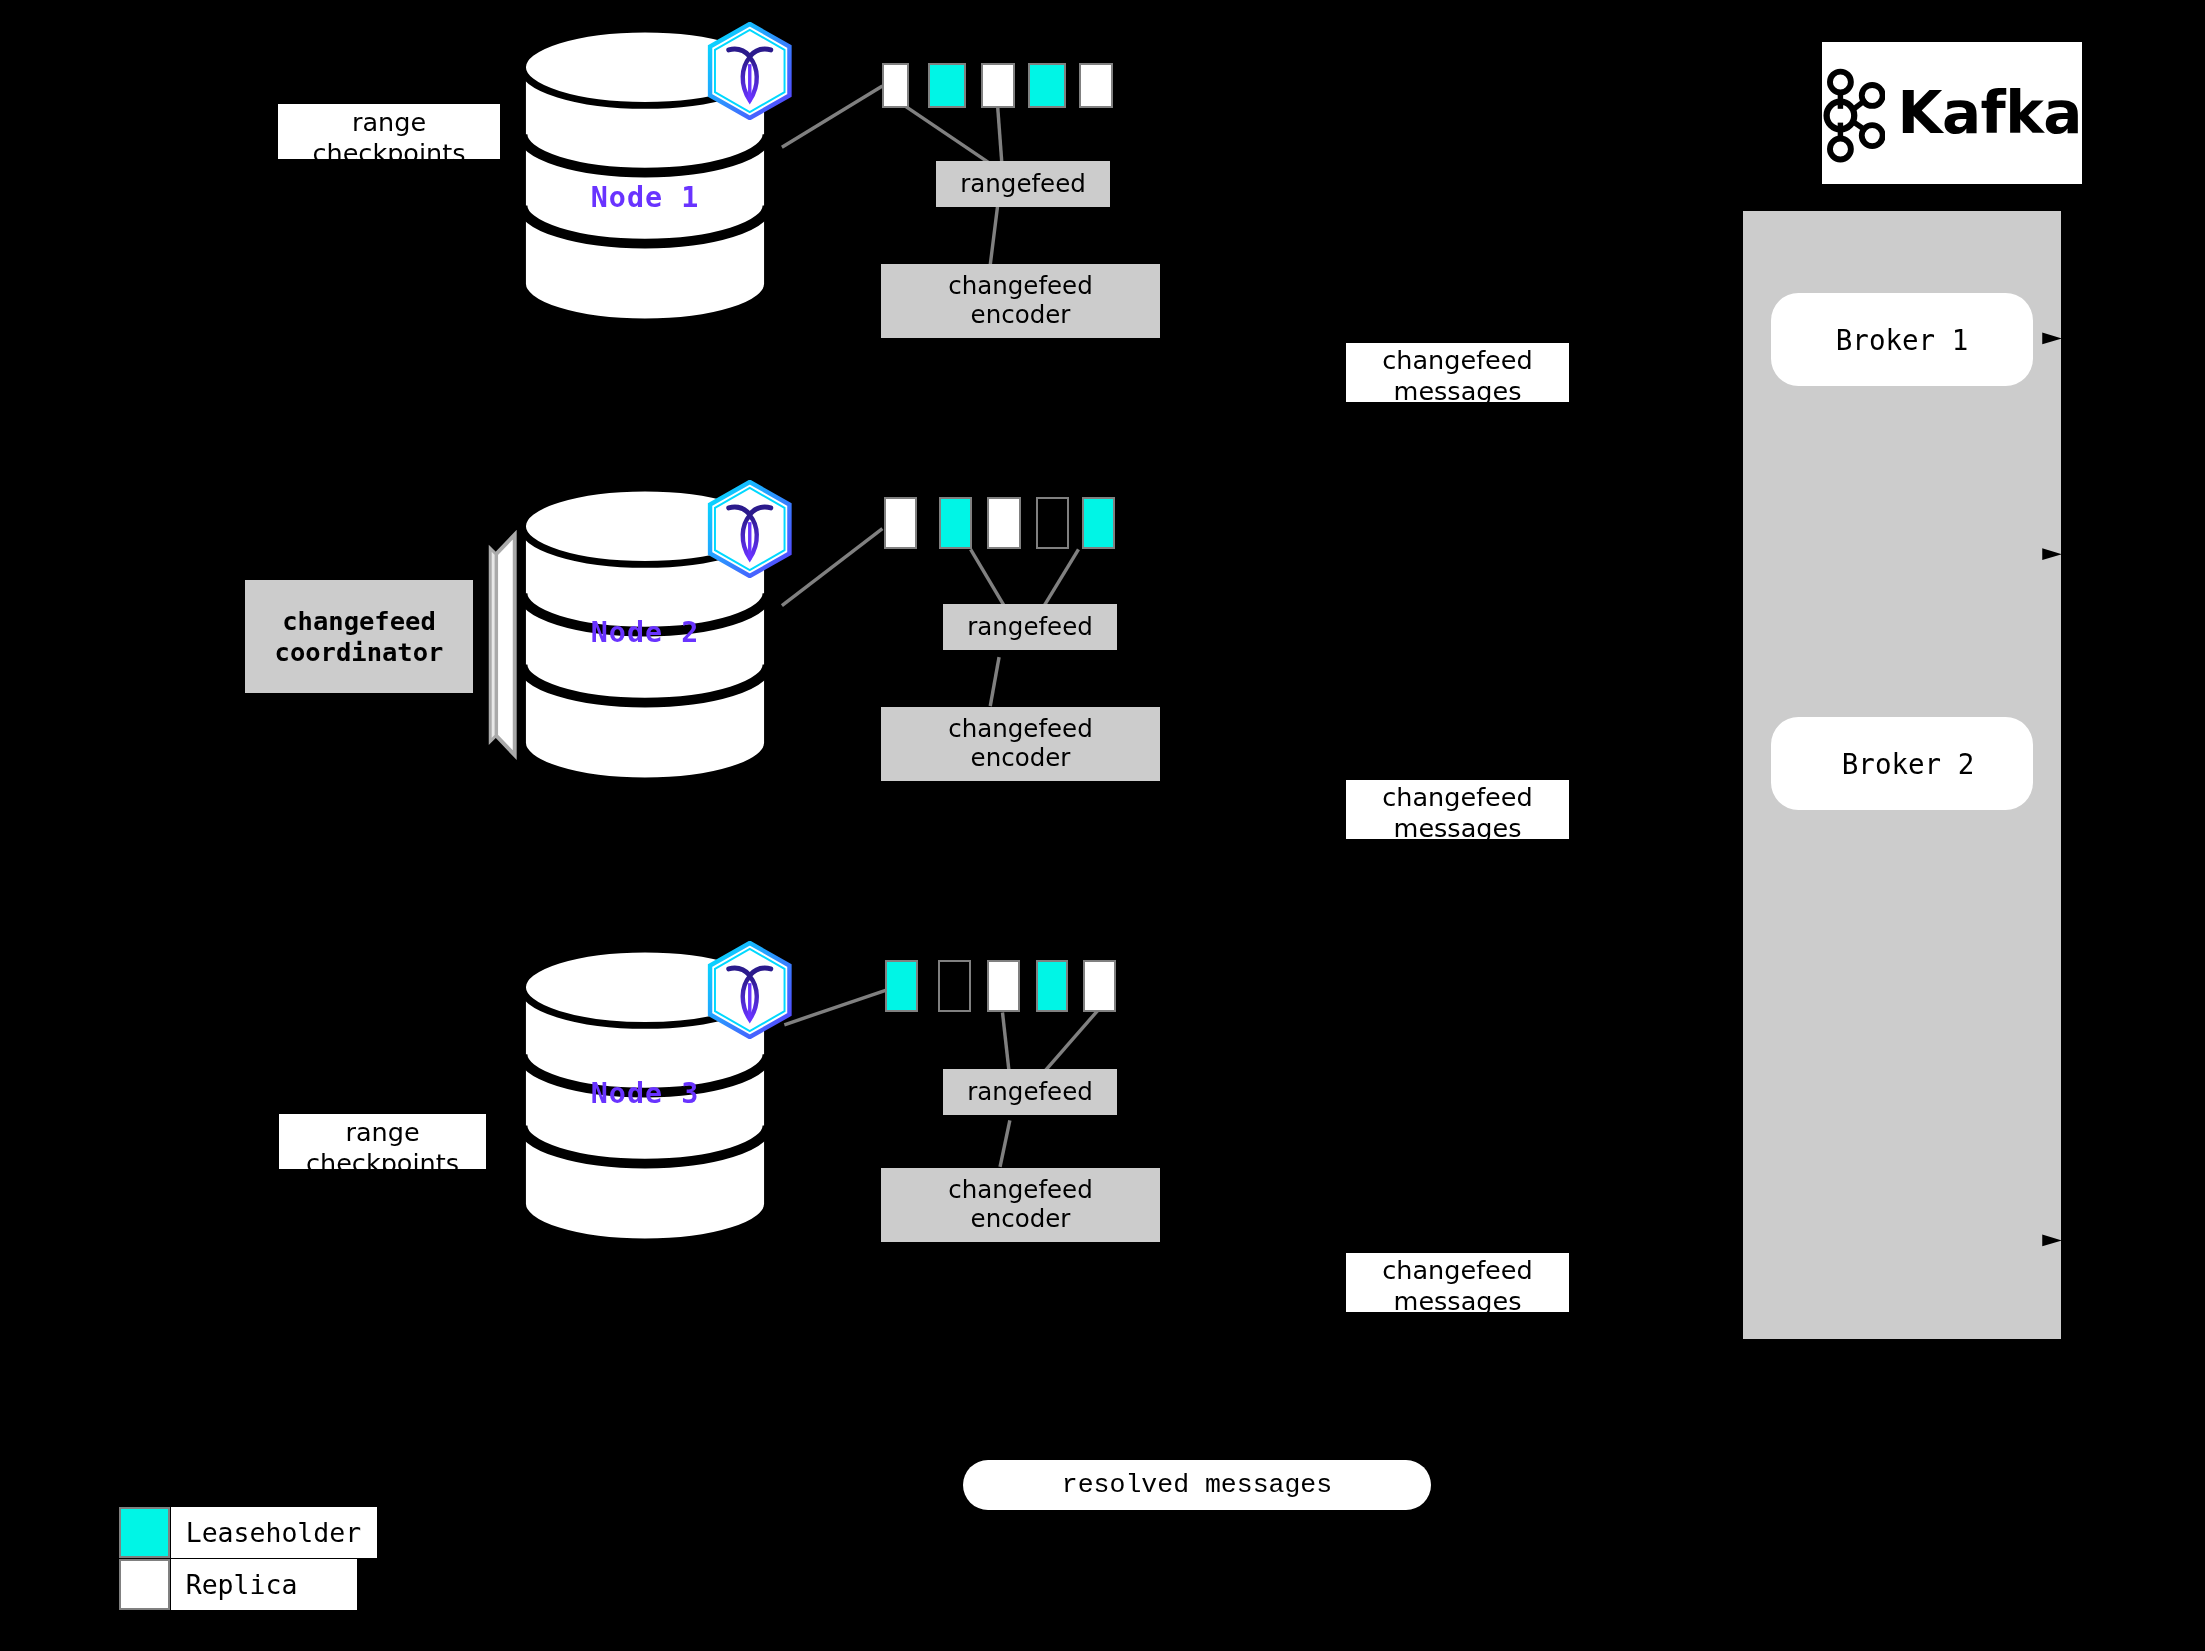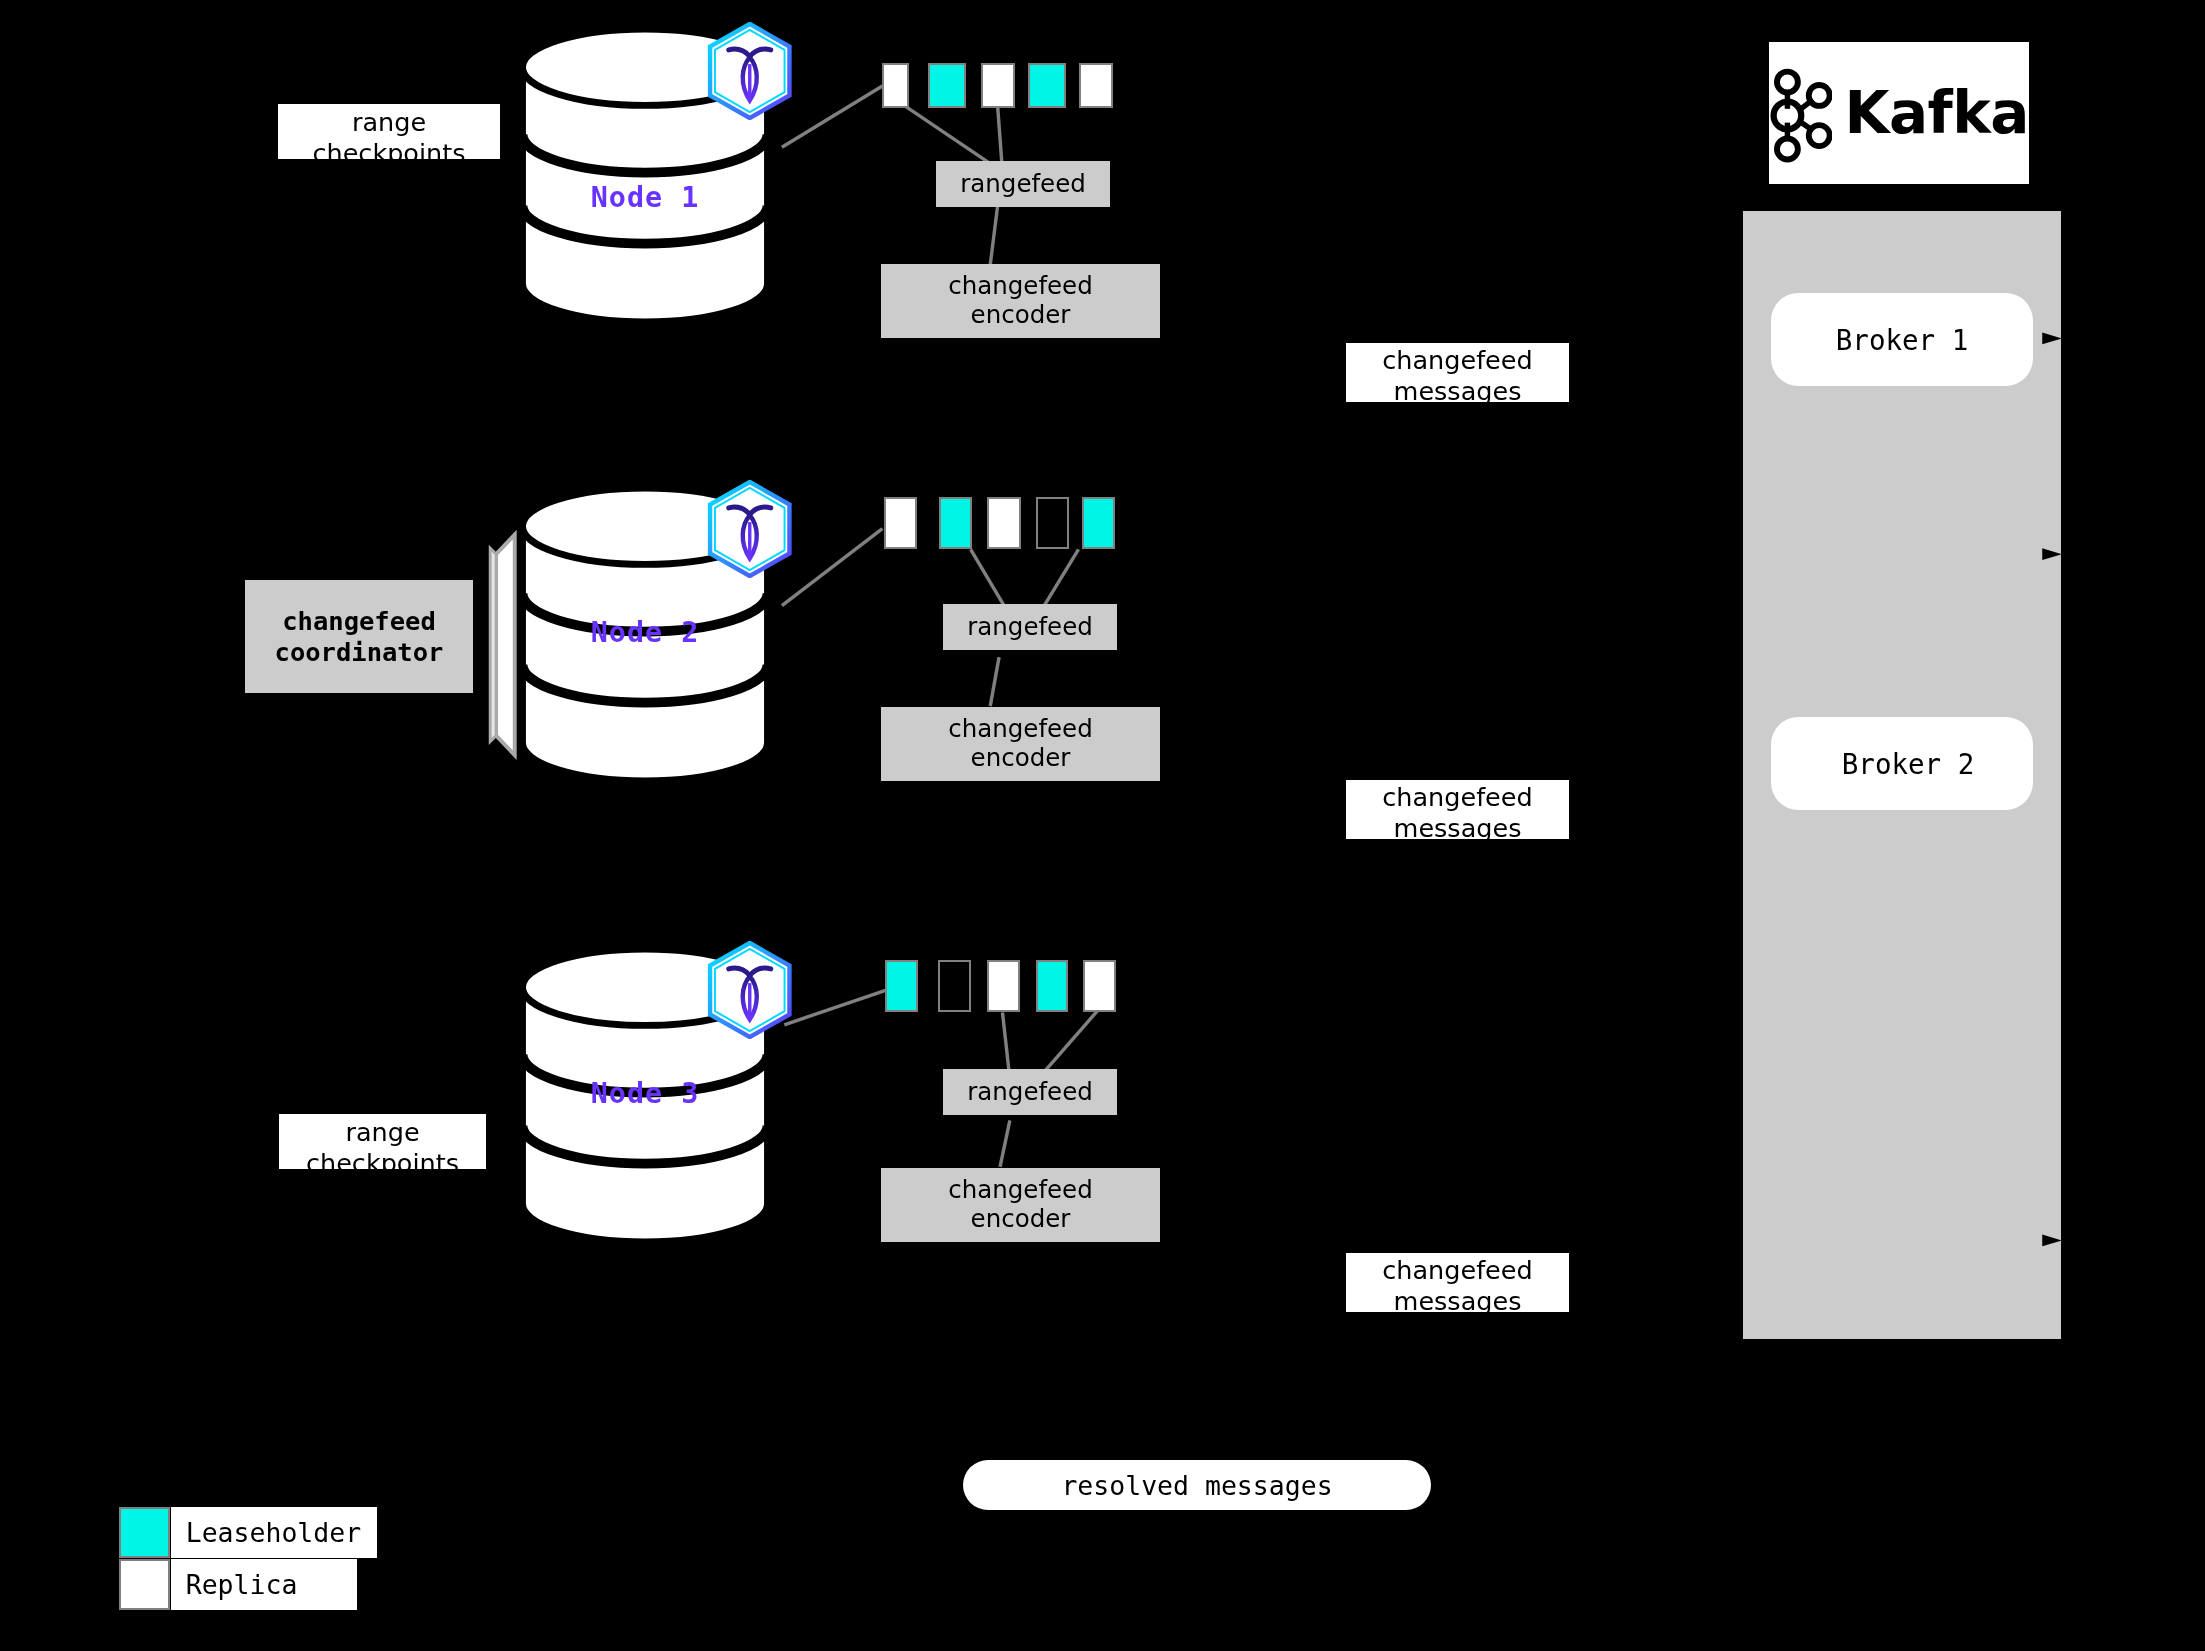--- a/index.html
+++ b/index.html
@@ -253,21 +253,21 @@
   <div class="plate" style="left:1346px;top:780px;width:223px;height:59px;font-size:25.5px;padding-top:2px;">
     <div>changefeed</div>
     <div>messages</div>
   </div>
 
   <div class="plate" style="left:1346px;top:1253px;width:223px;height:59px;font-size:25.5px;padding-top:2px;">
     <div>changefeed</div>
     <div>messages</div>
   </div>
 
-  <div class="kafka-logo" style="left:1769px;top:42px;width:260px;height:142px;">
+  <div class="kafka-logo" style="left:1822px;top:42px;width:260px;height:142px;">
     <svg width="74" height="108" viewBox="0 0 150 220">
       <g stroke="#000" stroke-width="13" fill="none">
         <line x1="44" y1="58" x2="44" y2="100"></line>
         <line x1="44" y1="133" x2="44" y2="175"></line>
         <line x1="70" y1="105" x2="105" y2="78"></line>
         <line x1="70" y1="128" x2="105" y2="152"></line>
       </g>
       <circle cx="44" cy="36" r="25" fill="none" stroke="#000" stroke-width="14"></circle>
       <circle cx="44" cy="116" r="33" fill="none" stroke="#000" stroke-width="15"></circle>
       <circle cx="44" cy="196" r="25" fill="none" stroke="#000" stroke-width="14"></circle>
@@ -281,21 +281,21 @@
 
   <div class="broker" style="left:1771px;top:293px;width:262px;height:93px;font-size:27.5px;">Broker 1</div>
   <div class="broker" style="left:1771px;top:717px;width:262px;height:93px;font-size:27.5px;padding-left:12px;">Broker 2</div>
 
   <svg class="layer" viewBox="0 0 4498 3369">
     <polygon points="4206,690 4166,678 4166,702" fill="#000"></polygon>
     <polygon points="4206,1130 4166,1118 4166,1142" fill="#000"></polygon>
     <polygon points="4206,2530 4166,2518 4166,2542" fill="#000"></polygon>
   </svg>
 
-  <div class="pill" style="left:963px;top:1460px;width:468px;height:50px;font-size:26.5px;">resolved messages</div>
+  <div class="pill" style="left:963px;top:1460px;width:468px;height:50px;font-size:26.5px;font-family:Liberation Mono, monospace;">resolved messages</div>
 
   <div class="legend-swatch" style="left:119px;top:1507px;width:51px;height:51px;background:#00F5E6;"></div>
   <div class="legend-text" style="left:171px;top:1507px;width:206px;height:51px;font-size:26.5px;">Leaseholder</div>
 
   <div class="legend-swatch" style="left:119px;top:1559px;width:51px;height:51px;background:#FFFFFF;"></div>
   <div class="legend-text" style="left:171px;top:1559px;width:186px;height:51px;font-size:26.5px;">Replica</div>
 
 </div>
 
 

